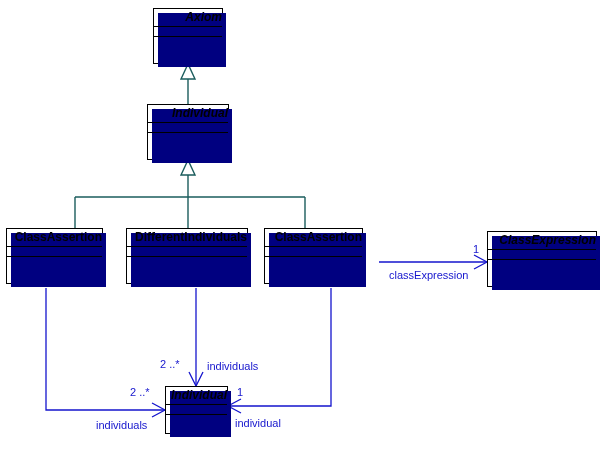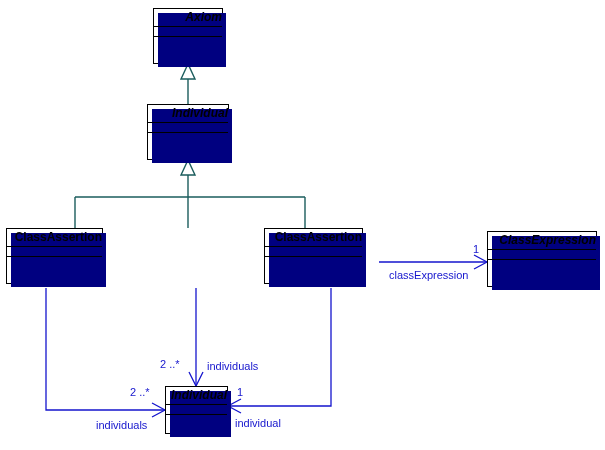--- a/index.html
+++ b/index.html
@@ -123,20 +123,25 @@
     <div class="cls-attrs"></div>
     <div class="cls-ops"></div>
   </div>
 
   <div class="uml-class" style="left:6px; top:228px; width:97px; height:56px;">
     <div class="cls-name">ClassAssertion</div>
     <div class="cls-attrs"></div>
     <div class="cls-ops"></div>
   </div>
 
+  <div class="uml-class" style="left:126px; top:228px; width:122px; height:56px;">
+    <div class="cls-name">DifferentIndividuals</div>
+    <div class="cls-attrs"></div>
+    <div class="cls-ops"></div>
+  </div>
 
   <div class="uml-class" style="left:264px; top:228px; width:99px; height:56px;">
     <div class="cls-name">ClassAssertion</div>
     <div class="cls-attrs"></div>
     <div class="cls-ops"></div>
   </div>
 
   <div class="uml-class" style="left:487px; top:231px; width:110px; height:56px;">
     <div class="cls-name abstract">ClassExpression</div>
     <div class="cls-attrs"></div>

